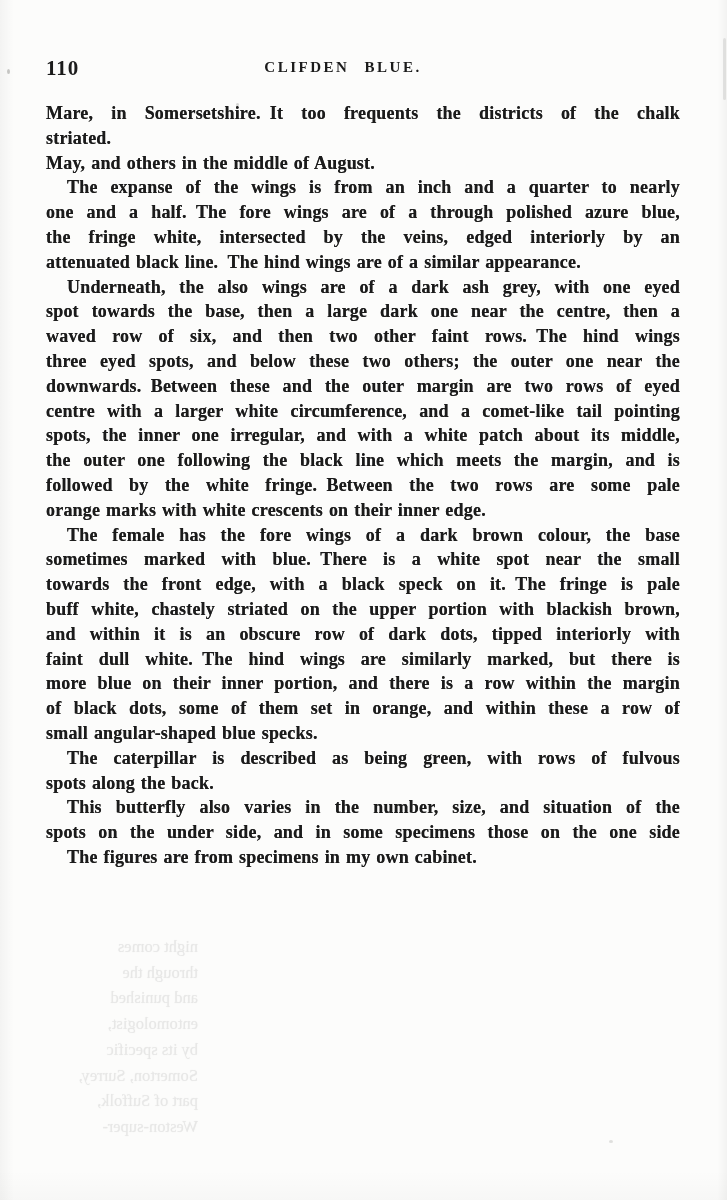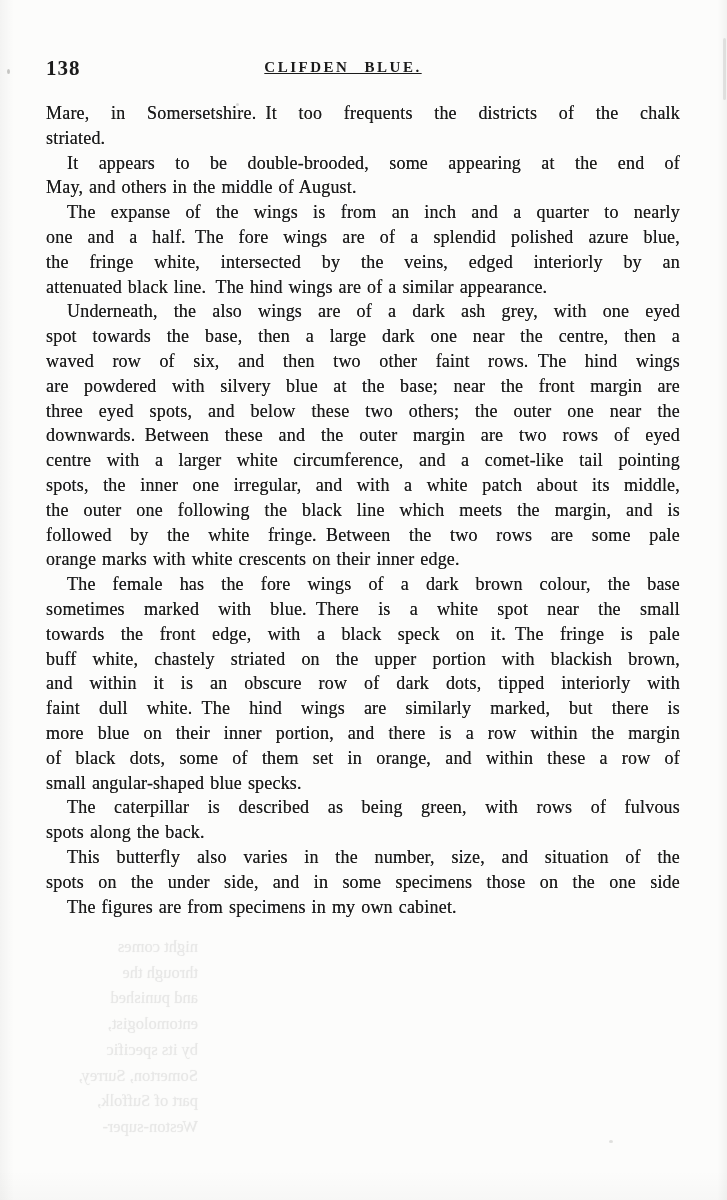--- a/index.html
+++ b/index.html
@@ -33,36 +33,36 @@
   }
   .header-title {
     position: absolute;
     left: 0; right: 40px;
     text-align: center;
     top: 6px;
     font-size: 15px;
     font-weight: bold;
     letter-spacing: 2.5px;
     word-spacing: 9px;
-    text-decoration: underline;
   }
   .text-block {
     position: absolute;
     top: 101px; left: 46px; width: 634px;
     font-size: 18px;
     line-height: 24.8px;
     letter-spacing: 0.2px;
     word-spacing: 1.2px;
     text-shadow: 0 0 0.5px rgba(20,20,20,0.75);
   }
   .paragraph { margin: 0; }
   .line {
     text-align: justify;
     text-align-last: justify;
     white-space: normal;
+    font-weight: bold;
   }
   .line.last { text-align-last: left; }
   .line.indent { text-indent: 21px; }
   .bleed-through {
     position: absolute;
     top: 934px; left: 30px; width: 168px;
     font-size: 16.5px;
     line-height: 25.7px;
     color: #707070;
     opacity: 0.14;
@@ -87,44 +87,42 @@
     background: #b9b9b7; opacity: .35; border-radius: 2px;
     filter: blur(0.5px);
   }
 </style>
 </head>
 <body>
 
 <div class="page">
 
   <div class="running-head">
-    <span class="page-number">138</span>
+    <span class="page-number">110</span>
     <div class="header-title">CLIFDEN BLUE.</div>
   </div>
 
   <div class="text-block">
       <div class="paragraph">
         <div class="line">Mare, in Somersetshire. It too frequents the districts of the chalk</div>
         <div class="line last">striated.</div>
       </div>
       <div class="paragraph">
-        <div class="line indent">It appears to be double-brooded, some appearing at the end of</div>
         <div class="line last">May, and others in the middle of August.</div>
       </div>
       <div class="paragraph">
         <div class="line indent">The expanse of the wings is from an inch and a quarter to nearly</div>
-        <div class="line">one and a half. The fore wings are of a splendid polished azure blue,</div>
+        <div class="line">one and a half. The fore wings are of a through polished azure blue,</div>
         <div class="line">the fringe white, intersected by the veins, edged interiorly by an</div>
         <div class="line last">attenuated black line. The hind wings are of a similar appearance.</div>
       </div>
       <div class="paragraph">
         <div class="line indent">Underneath, the also wings are of a dark ash grey, with one eyed</div>
         <div class="line">spot towards the base, then a large dark one near the centre, then a</div>
         <div class="line">waved row of six, and then two other faint rows. The hind wings</div>
-        <div class="line">are powdered with silvery blue at the base; near the front margin are</div>
         <div class="line">three eyed spots, and below these two others; the outer one near the</div>
         <div class="line">downwards. Between these and the outer margin are two rows of eyed</div>
         <div class="line">centre with a larger white circumference, and a comet-like tail pointing</div>
         <div class="line">spots, the inner one irregular, and with a white patch about its middle,</div>
         <div class="line">the outer one following the black line which meets the margin, and is</div>
         <div class="line">followed by the white fringe. Between the two rows are some pale</div>
         <div class="line last">orange marks with white crescents on their inner edge.</div>
       </div>
       <div class="paragraph">
         <div class="line indent">The female has the fore wings of a dark brown colour, the base</div>

